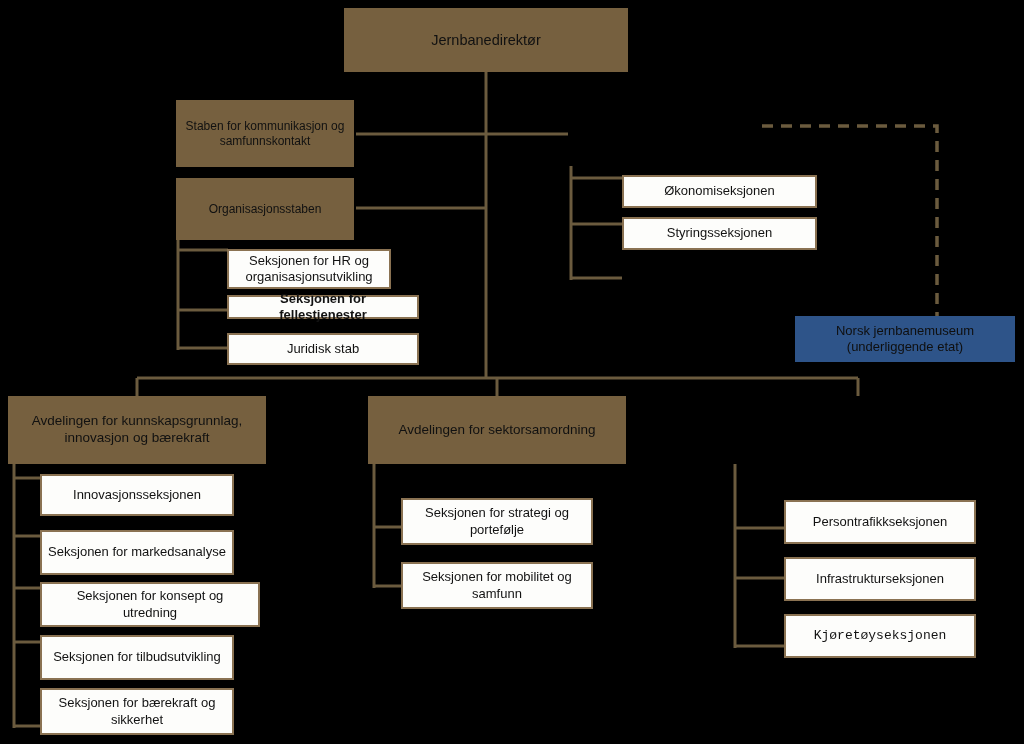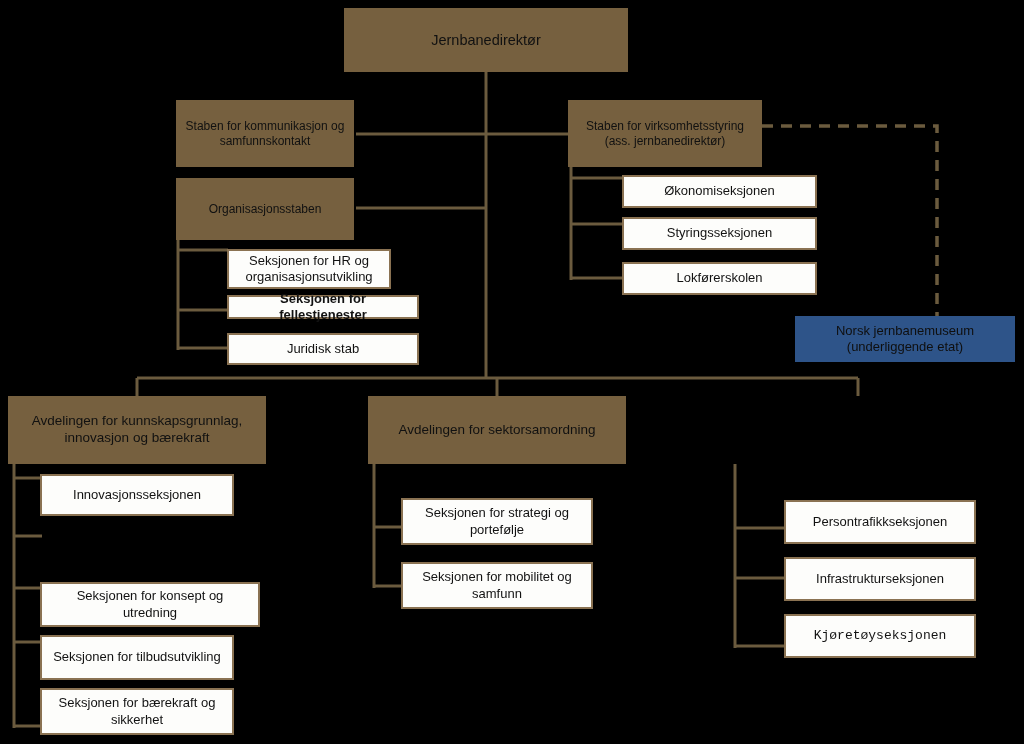--- a/index.html
+++ b/index.html
@@ -128,54 +128,51 @@
   </div>
 
   <div class="node brown" style="left:176px; top:100px; width:178px; height:67px;">
     <span class="label">Staben for kommunikasjon og samfunnskontakt</span>
   </div>
 
   <div class="node brown" style="left:176px; top:178px; width:178px; height:62px;">
     <span class="label">Organisasjonsstaben</span>
   </div>
 
-  <div class="node brown" style="left:568px; top:100px; width:194px; height:67px;">
-    <span class="label">Staben for virksomhetsstyring (ass. jernbanedirektør)</span>
-  </div>
 
   <div class="node white" style="left:227px; top:249px; width:164px; height:40px;">
     <span class="label">Seksjonen for HR og organisasjonsutvikling</span>
   </div>
   <div class="node white" style="left:227px; top:295px; width:192px; height:24px;font-weight:bold;">
     <span class="label">Seksjonen for fellestjenester</span>
   </div>
   <div class="node white" style="left:227px; top:333px; width:192px; height:32px;">
     <span class="label">Juridisk stab</span>
   </div>
 
   <div class="node white" style="left:622px; top:175px; width:195px; height:33px;">
     <span class="label">Økonomiseksjonen</span>
   </div>
   <div class="node white" style="left:622px; top:217px; width:195px; height:33px;">
     <span class="label">Styringsseksjonen</span>
   </div>
-  <div class="node white" style="left:622px; top:262px; width:195px; height:33px;">
-    <span class="label">Lokførerskolen</span>
-  </div>
 
   <div class="node blue" style="left:795px; top:316px; width:220px; height:46px;">
     <span class="label">Norsk jernbanemuseum (underliggende etat)</span>
   </div>
 
   <div class="node brown dept" style="left:8px; top:396px; width:258px; height:68px;">
     <span class="label">Avdelingen for kunnskapsgrunnlag, innovasjon og bærekraft</span>
   </div>
   <div class="node white" style="left:40px; top:474px; width:194px; height:42px;">
     <span class="label">Innovasjonsseksjonen</span>
   </div>
+  <div class="node white" style="left:40px; top:530px; width:194px; height:45px;">
+    <span class="label">Seksjonen for markedsanalyse</span>
+  </div>
   <div class="node white" style="left:40px; top:582px; width:220px; height:45px;">
     <span class="label">Seksjonen for konsept og utredning</span>
   </div>
   <div class="node white" style="left:40px; top:635px; width:194px; height:45px;">
     <span class="label">Seksjonen for tilbudsutvikling</span>
   </div>
   <div class="node white" style="left:40px; top:688px; width:194px; height:47px;">
     <span class="label">Seksjonen for bærekraft og sikkerhet</span>
   </div>
 

